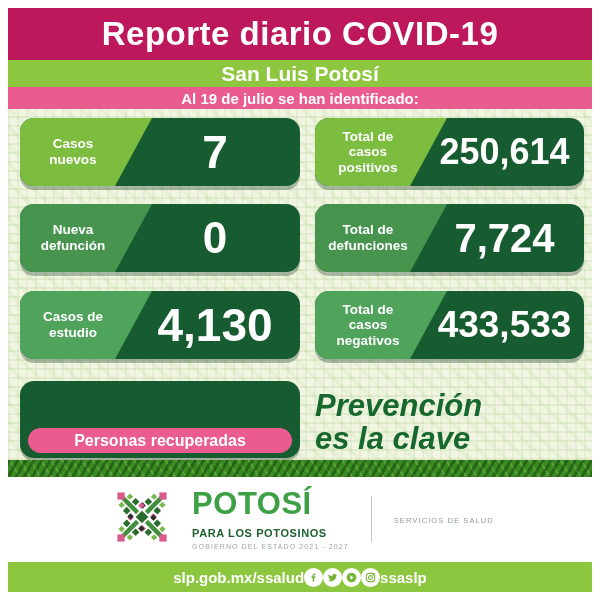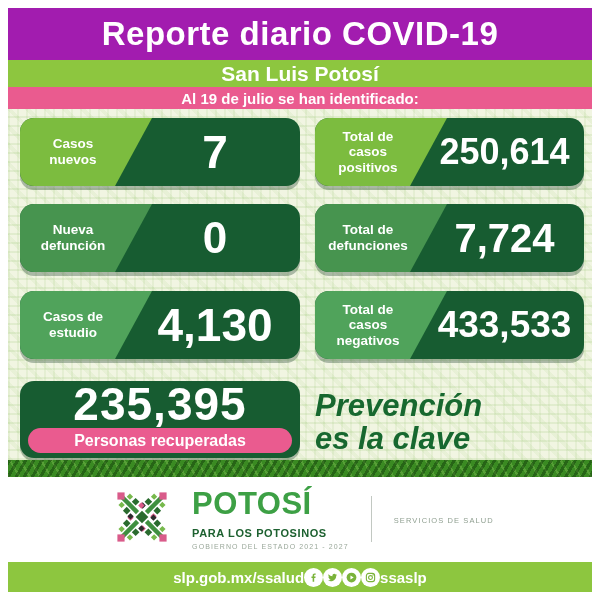--- a/index.html
+++ b/index.html
@@ -1,21 +1,21 @@
 <!DOCTYPE html>
 <html><head>
 <meta charset="utf-8">
 <style>
   html,body{margin:0;padding:0;}
   .poster{position:relative;width:600px;height:600px;background:#ffffff;overflow:hidden;
           font-family:"Liberation Sans",sans-serif;-webkit-font-smoothing:antialiased;}
 
   
   .hbar{position:absolute;left:8px;right:8px;display:flex;align-items:center;justify-content:center;}
-  .title-bar{top:8px;height:52px;background:#a21caf;}
+  .title-bar{top:8px;height:52px;background:#be185d;}
   .title-bar .t{color:#fff;font-weight:bold;font-size:33px;letter-spacing:.5px;}
   .sub-bar{top:60px;height:27px;background:#8dc63f;}
   .sub-bar .t{color:#fff;font-weight:bold;font-size:21px;}
   .date-bar{top:87px;height:22px;background:#ea5b8f;}
   .date-bar .t{color:#fff;font-weight:bold;font-size:15px;}
 
   
   .pattern{position:absolute;left:8px;right:8px;top:109px;height:351px;
      background-color:#f1f5e2;
      background-image:
@@ -158,21 +158,20 @@
         <div class="lt">
             <span>Total de</span>
             <span>casos</span>
             <span>negativos</span>
           </div>
       </div>
       <div class="card-value fs37">433,533</div>
     </div>
 
     <div class="bigcard">
-      <div class="big-value">235,395</div>
       <div class="pill">Personas recuperadas</div>
     </div>
 
     <div class="prevention">
       <span>Prevención</span>
       <span>es la clave</span>
     </div>
   </div>
 
   <div class="band"></div>

